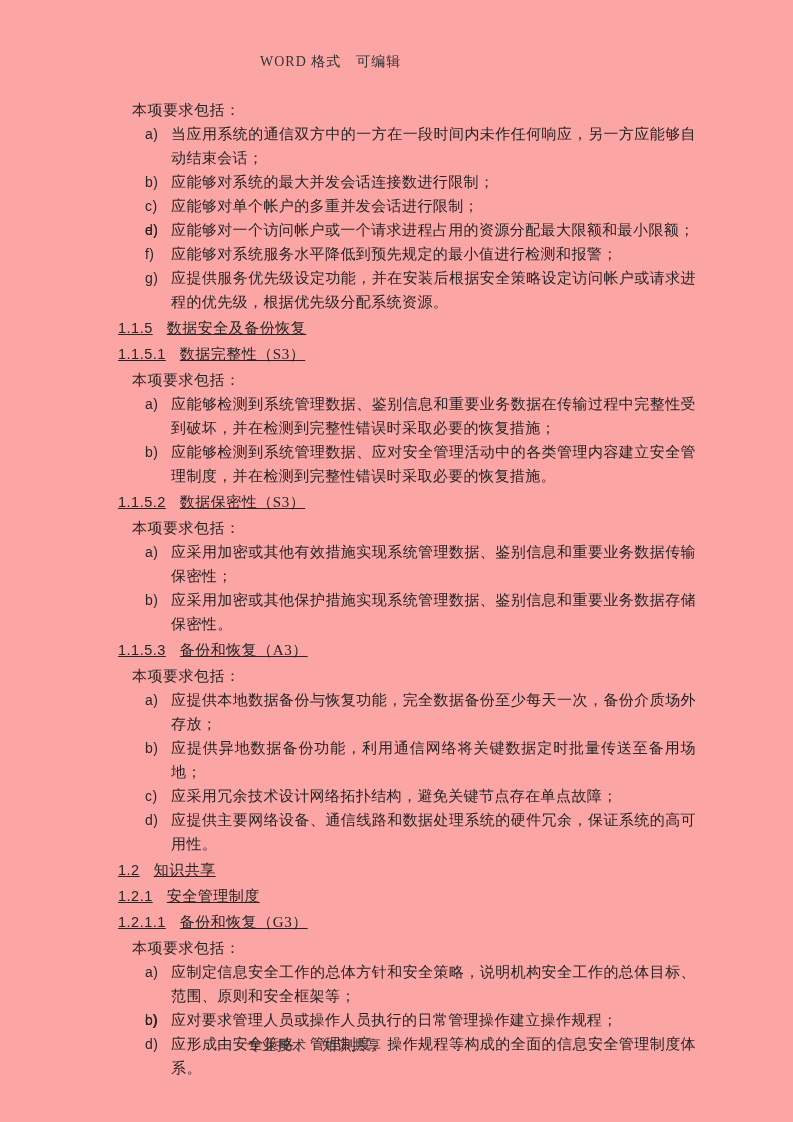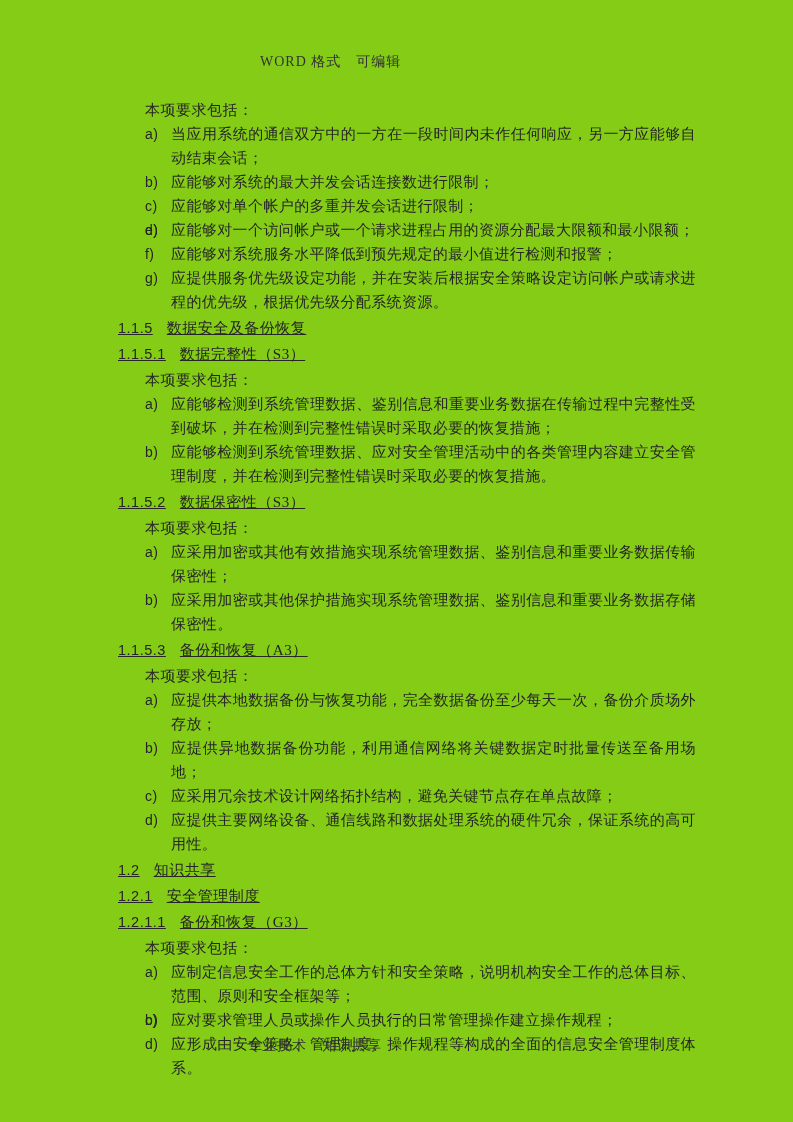--- a/index.html
+++ b/index.html
@@ -4,21 +4,21 @@
 <style>
   html, body {
     margin: 0;
     padding: 0;
     background: #ffffff;
   }
   .page {
     position: relative;
     width: 793px;
     height: 1122px;
-    background: #84cc16;
+    background: #fca5a5;
     overflow: hidden;
     font-family: "Liberation Serif", "DejaVu Serif", serif;
     color: #262626;
   }
   .page-header {
     position: absolute;
     left: 260px;
     top: 53px;
     font-size: 14px;
     letter-spacing: 1px;
@@ -36,21 +36,21 @@
   }
   .doc-body {
     position: absolute;
     left: 118px;
     top: 98px;
     width: 578px;
     font-size: 15px;
     line-height: 24px;
   }
   .para {
-    margin-left: 27px;
+    margin-left: 14px;
     letter-spacing: 0.5px;
   }
   .heading {
     margin-top: 2px;
     margin-bottom: 2px;
     white-space: nowrap;
     text-decoration: underline;
   }
   .h-num {
     font-family: "Liberation Sans", "DejaVu Sans", sans-serif;

